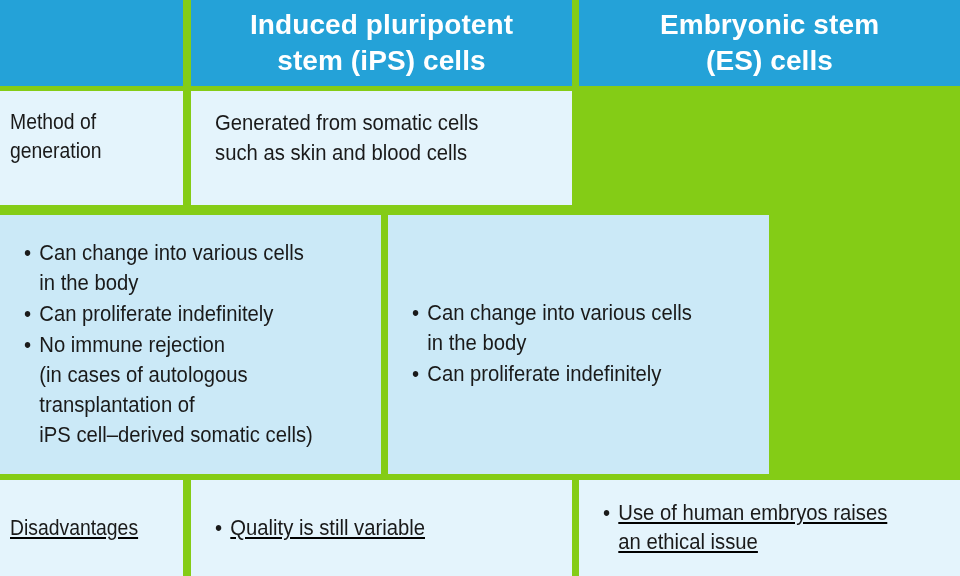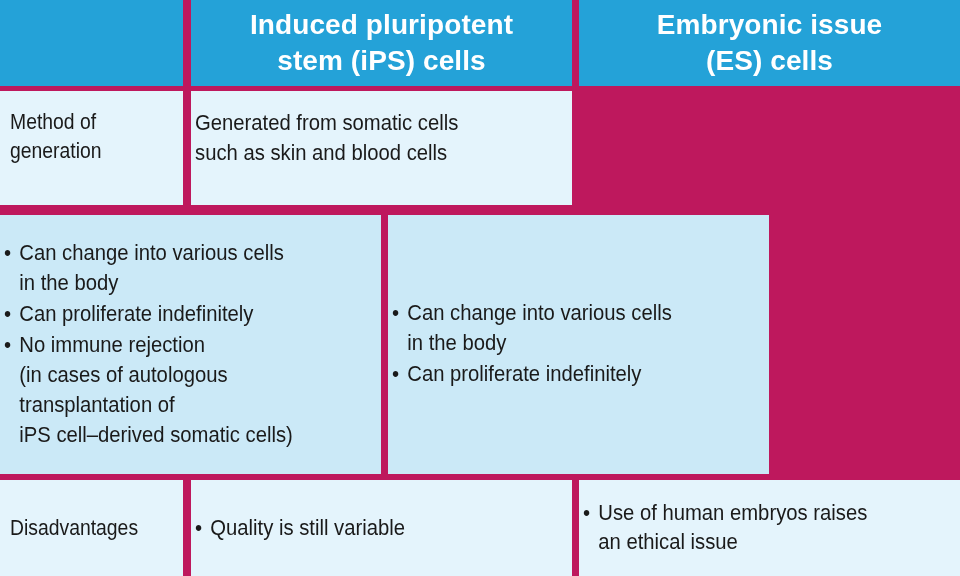--- a/index.html
+++ b/index.html
@@ -13,33 +13,33 @@
     overflow: hidden;
     font-family: "Liberation Sans", "DejaVu Sans", sans-serif;
   }
 
   .comparison-table {
     width: 960px;
     height: 576px;
     box-sizing: border-box;
     display: flex;
     flex-direction: column;
-    background: #be185d;
+    background: #84cc16;
   }
 
   
   .trow {
     display: flex;
     width: 100%;
     box-sizing: border-box;
   }
   .trow.header-row   { height: 90px;  margin-bottom: 5px; }
   .trow.row-method   { height: 118px;  margin-bottom: 10px; }
   .trow.row-adv      { height: 270px; margin-bottom: 6px; }
-  .trow.row-dis      { height: 100px; }
+  .trow.row-dis      { height: 100px; text-decoration: underline; }
 
   
   .cell {
     box-sizing: border-box;
     overflow: hidden;
     position: relative;
   }
   .col-label  { width: 183px; margin-right: 8px; }
   .col-ips    { width: 381px; margin-right: 7px; }
   .col-es     { width: 381px; }
@@ -86,21 +86,21 @@
     white-space: pre-line;
     transform: scaleX(0.88);
     transform-origin: left center;
   }
 
   
   .content-cell {
     display: flex;
     flex-direction: column;
     justify-content: center;
-    padding-left: 4px;
+    padding-left: 24px;
     padding-right: 8px;
   }
   .row-method .content-cell {
     justify-content: flex-start;
     padding-top: 17px;
   }
 
   .para {
     color: #1a1a1a;
     font-family: "Liberation Sans Narrow", "Liberation Sans", "DejaVu Sans", sans-serif;
@@ -146,21 +146,21 @@
 
 <div class="comparison-table">
 
   <div class="trow header-row">
     <div class="cell col-label"></div>
     <div class="cell col-ips">
       <div class="header-title">Induced pluripotent
 stem (iPS) cells</div>
     </div>
     <div class="cell col-es">
-      <div class="header-title">Embryonic issue
+      <div class="header-title">Embryonic stem
 (ES) cells</div>
     </div>
   </div>
 
   <div class="trow row-method">
     <div class="cell col-label label-cell">
       <div class="label-text">Method of
 generation</div>
     </div>
     <div class="cell col-ips content-cell">

